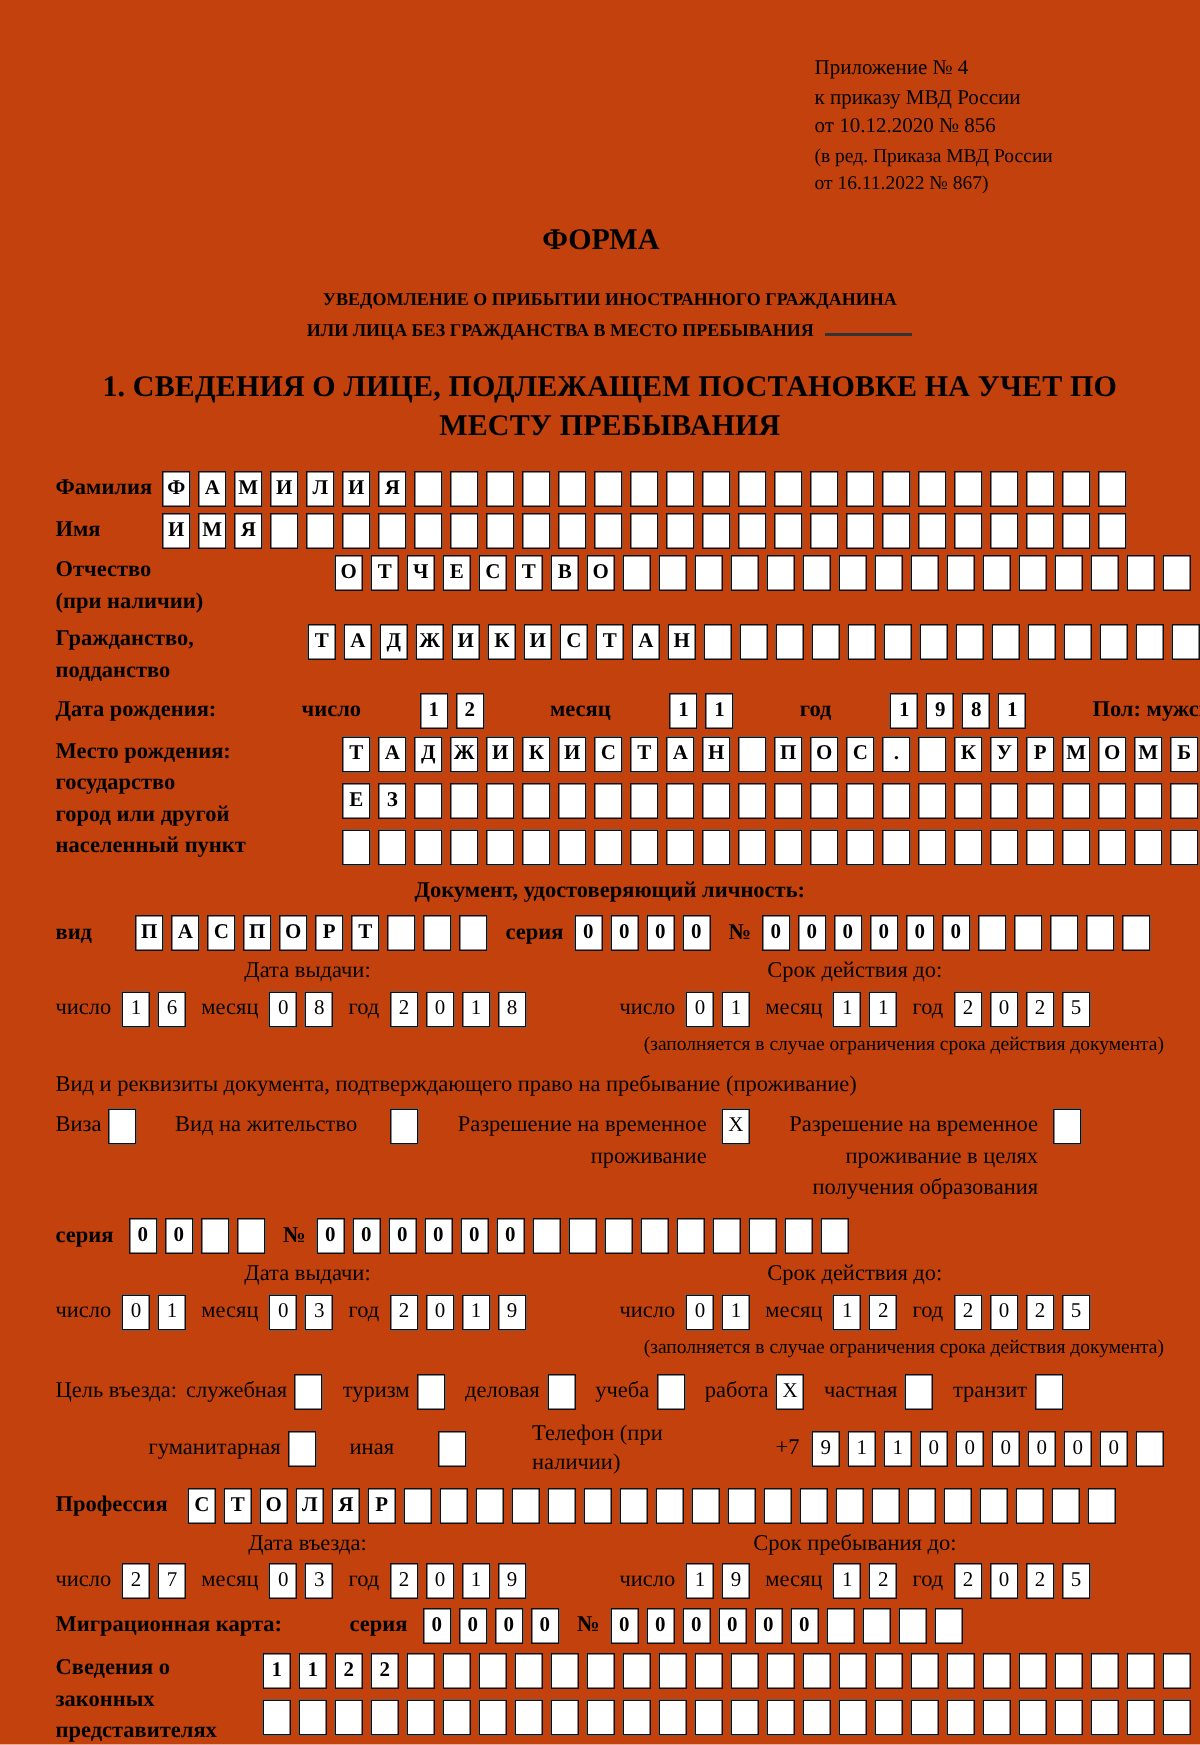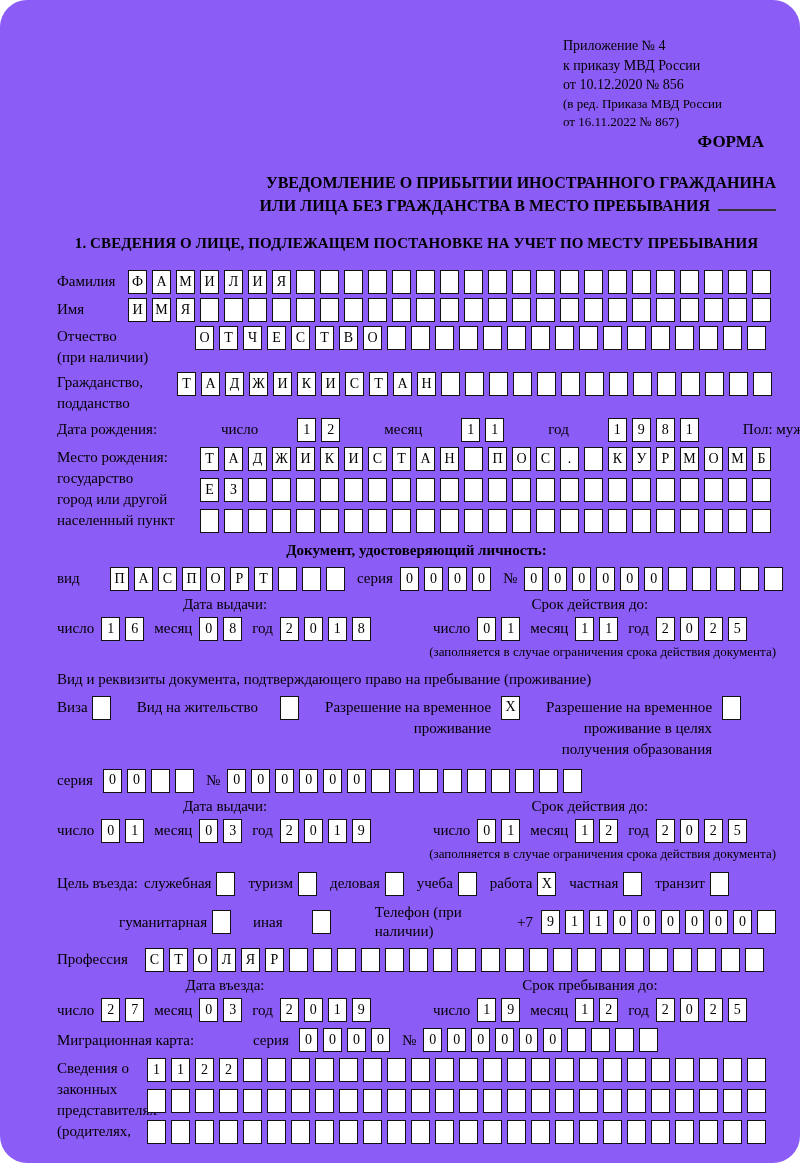--- a/index.html
+++ b/index.html
@@ -1,32 +1,32 @@
 <!DOCTYPE html>
 <html><head>
 <meta charset="utf-8">
 <style>
   html,body{margin:0;padding:0;background:#ffffff;}
   .page{
     width:800px;height:1163px;box-sizing:border-box;position:relative;
-    background:#8b5cf6;color:#000;
+    background:#c2410c;color:#000;
     font-family:"Liberation Serif","DejaVu Serif",serif;
     font-size:15px;line-height:1.3;
-    padding:36px 24px 20px 57px;overflow:hidden;border-radius:27px;
+    padding:36px 24px 20px 37px;overflow:hidden;
   }
   
   .appendix{margin-left:506px;width:215px;font-size:14px;line-height:1.4;}
   .appendix .small{font-size:13px;}
-  .form-label{ text-align:right;padding-right:12px;font-weight:bold;font-size:17px;}
-  .title{text-align:right;font-weight:bold;font-size:16px;line-height:1.45;margin-top:18px;}
+  .form-label{ text-align:center;padding-right:12px;font-weight:bold;margin-top:16px;font-size:20px;}
+  .title{text-align:center;font-weight:bold;font-size:12px;line-height:1.45;margin-top:18px;}
   .blank-underline{display:inline-block;width:58px;height:13px;border-bottom:2px solid #333;margin-left:8px;}
-  .section-heading{font-weight:bold;font-size:15px;text-align:center;margin-top:16px;margin-bottom:17px;letter-spacing:0.1px;}
+  .section-heading{font-weight:bold;font-size:20px;text-align:center;margin-top:16px;margin-bottom:17px;letter-spacing:0.1px;}
   
-  .frow{display:flex;align-items:center;margin-bottom:4px;}
-  .frow-top{align-items:flex-start;}
+  .frow{display:flex;align-items:center;margin-bottom:4px;font-weight:bold;}
+  .frow-top{align-items:flex-start;gap:48px;}
   .lbl{flex:none;}
   .lbl2 div{line-height:21px;}
   .stack{display:flex;flex-direction:column;gap:7px;}
   .cells{display:flex;gap:5px;flex:none;}
   .cell{
     flex:none;box-sizing:border-box;width:19px;height:24px;
     border:1.6px solid #111;background:#fff;
     display:flex;align-items:center;justify-content:center;
     font-size:14px;
   }

